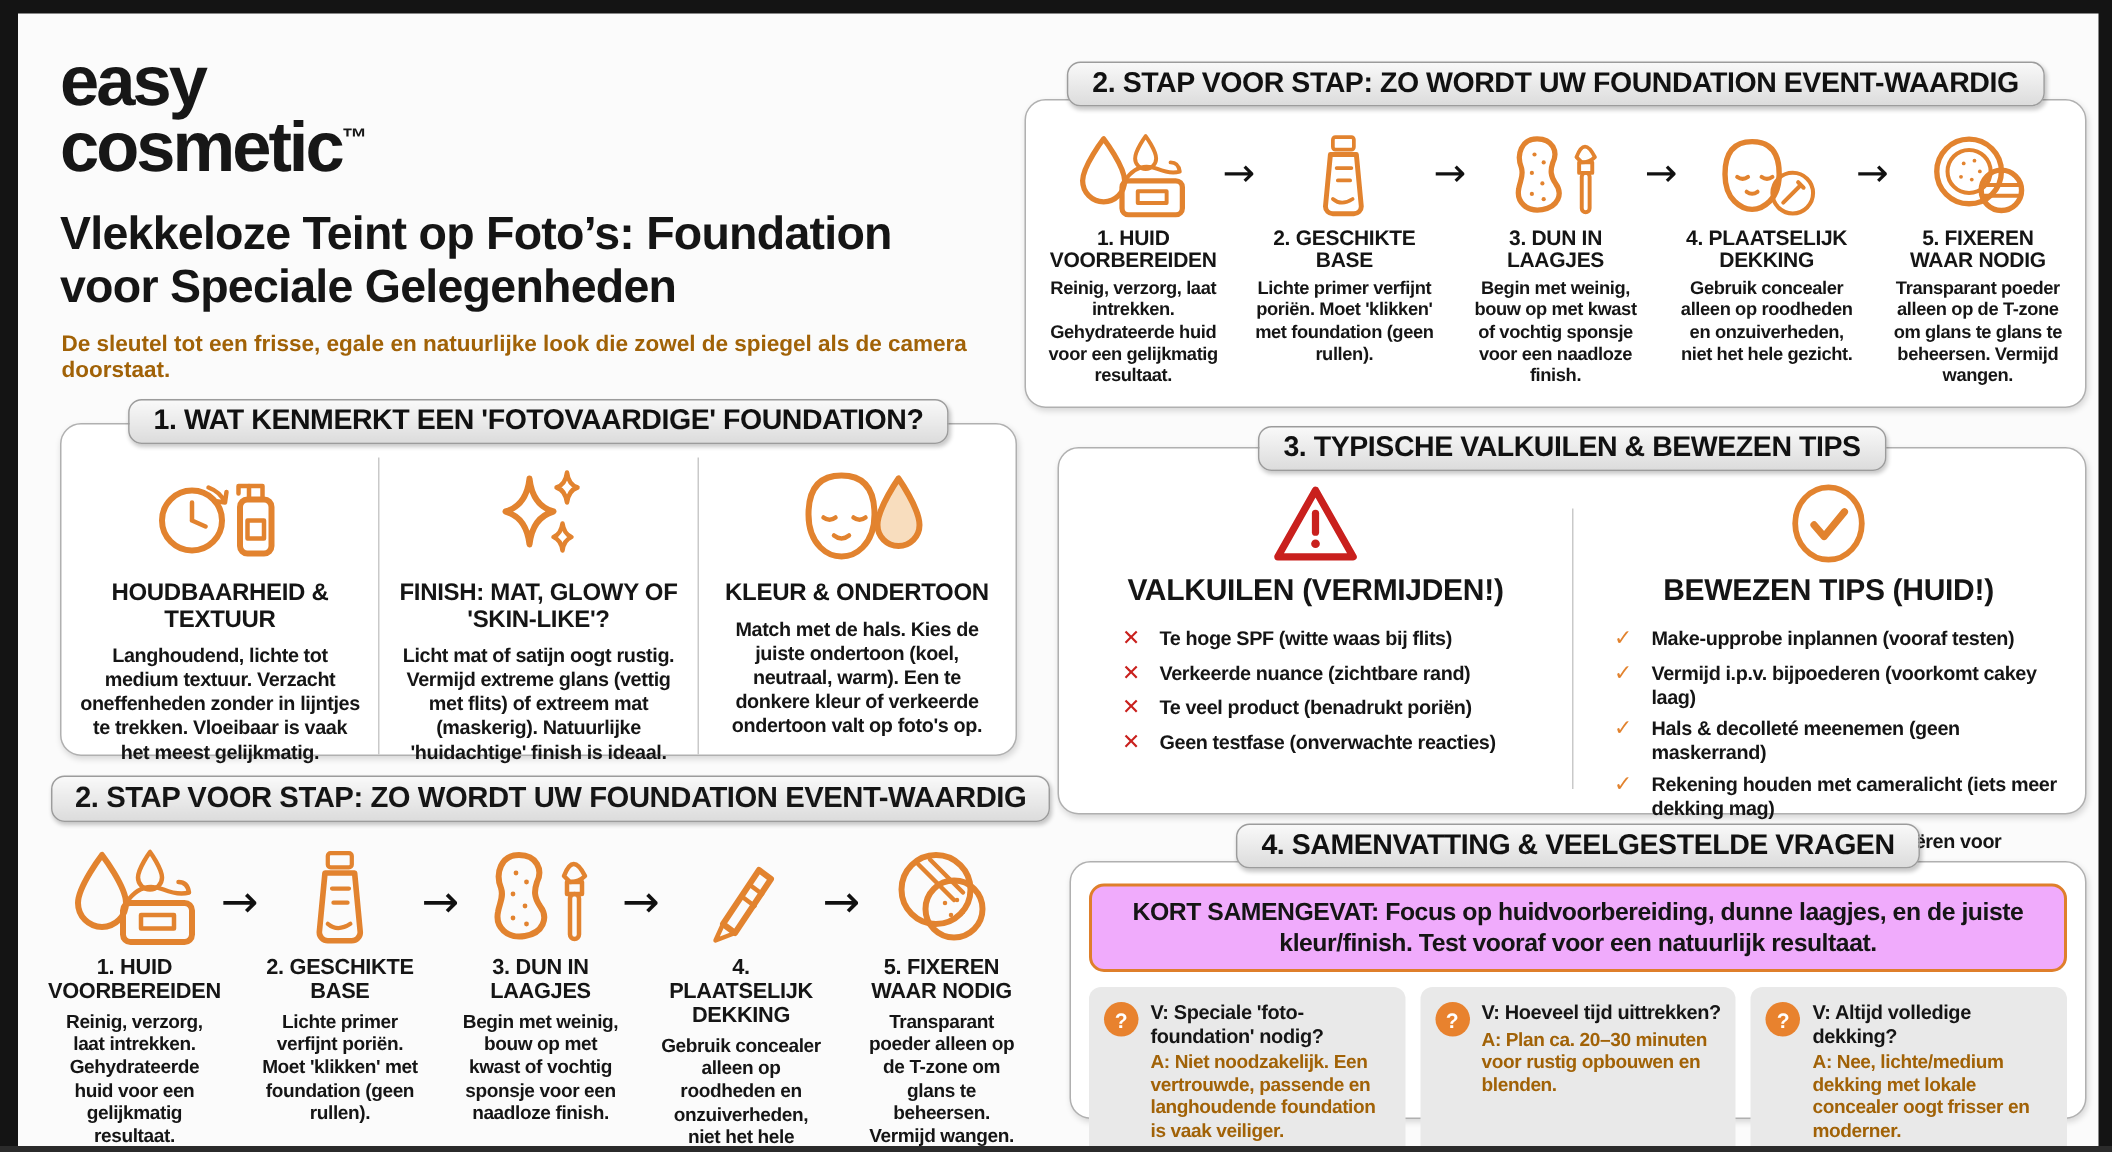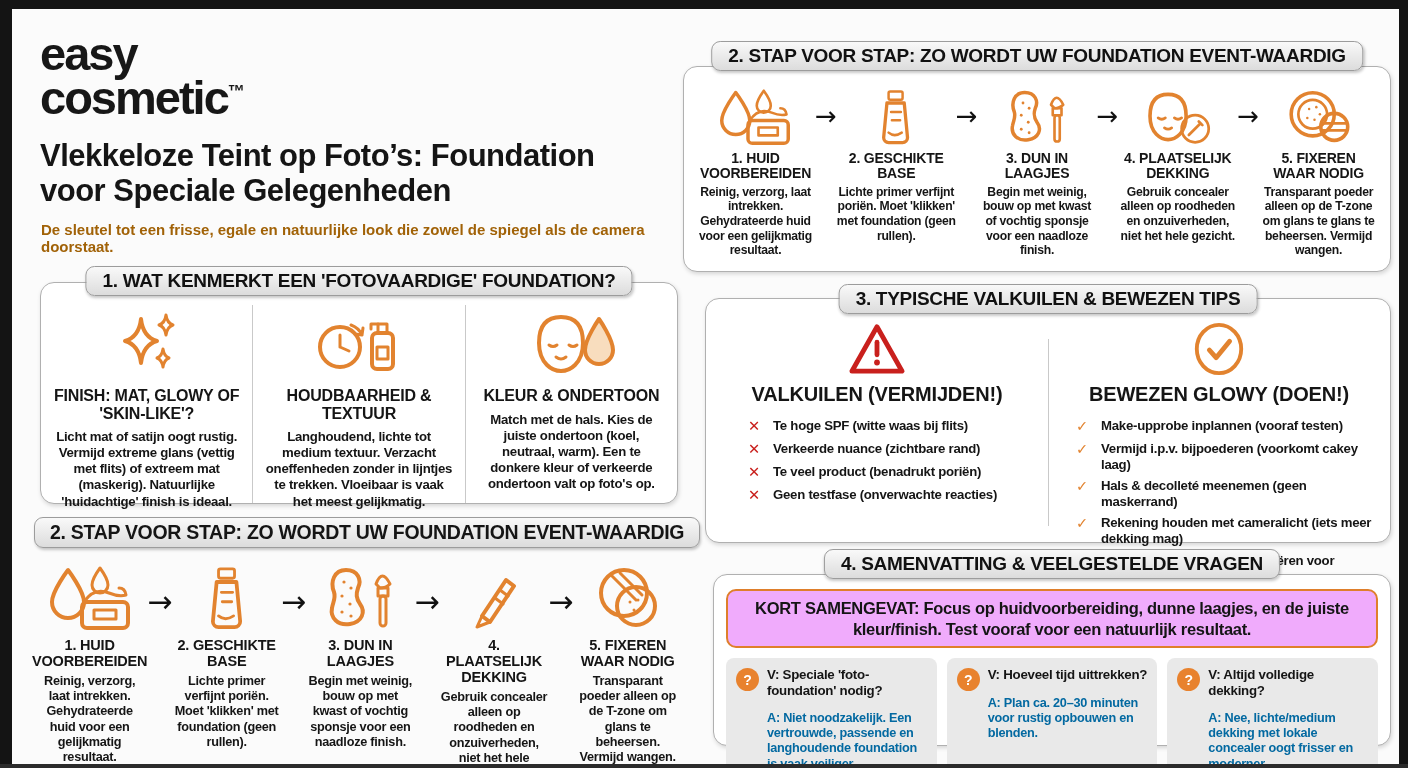--- a/index.html
+++ b/index.html
@@ -87,21 +87,21 @@
   .panel4{left:713px;top:574px;width:676px;height:170px;}
   .panel4 .pill{top:-26px;}
   .summary-box{margin:14px 12px 10px;background:#f0abfc;border:2px solid #DF7F2B;border-radius:10px;
                padding:7px 22px;font-weight:bold;font-size:16.5px;line-height:1.25;text-align:center;
                letter-spacing:-.3px;}
   .faq-row{display:flex;gap:10px;margin:0 12px;}
   .faq{flex:1;background:#E9E9E9;border-radius:8px;padding:9px 10px 10px;display:flex;gap:8px;}
   .faq-icon{width:23px;height:23px;border-radius:50%;background:#E8822E;color:#fff;font-weight:bold;
             font-size:14px;display:flex;align-items:center;justify-content:center;flex:none;margin-top:1px;}
   .faq-q{font-weight:bold;font-size:13.3px;letter-spacing:-.25px;line-height:1.15;}
-  .faq-a{font-weight:bold;font-size:12.7px;letter-spacing:-.25px;line-height:1.2;margin-top:13px;color:#0369a1;}
+  .faq-a{font-weight:bold;font-size:12.7px;letter-spacing:-.25px;line-height:1.2;margin-top:3px;color:#a16207;}
 
   svg{display:block;}
   .oic{stroke:#E2832F;fill:none;stroke-width:4;stroke-linecap:round;stroke-linejoin:round;}
   .oic-thin{stroke:#E2832F;fill:none;stroke-width:3;stroke-linecap:round;stroke-linejoin:round;}
   .ofill{fill:#F8DDBE;stroke:#E2832F;stroke-width:4;stroke-linejoin:round;}
   .odot{fill:#E2832F;stroke:none;}
   .ric{stroke:#C9201D;fill:none;stroke-width:5;stroke-linecap:round;stroke-linejoin:round;}
 </style>
 </head>
 <body>
@@ -116,43 +116,43 @@
   <div><span>cosmetic</span><span class="tm">™</span></div>
 </div>
 <div class="main-title">Vlekkeloze Teint op Foto’s: Foundation voor Speciale Gelegenheden</div>
 <div class="subtitle">De sleutel tot een frisse, egale en natuurlijke look die zowel de spiegel als de camera doorstaat.</div>
 
 <div class="panel panel1">
   <div class="pill">1. WAT KENMERKT EEN 'FOTOVAARDIGE' FOUNDATION?</div>
   <div class="cols">
     <div class="col">
       <div class="icon">
-        <svg width="72" height="66" viewBox="0 0 72 66">
-          <path class="oic" d="M30 10 Q32 28 46 32 Q32 36 30 54 Q28 36 14 32 Q28 28 30 10 Z"></path>
-          <path class="oic-thin" d="M55 6 Q56 14 62 16 Q56 18 55 26 Q54 18 48 16 Q54 14 55 6 Z"></path>
-          <path class="oic-thin" d="M52 40 Q53 47 58 49 Q53 51 52 58 Q51 51 46 49 Q51 47 52 40 Z"></path>
-        </svg>
-      </div>
-      <div class="col-title">FINISH: MAT, GLOWY OF 'SKIN-LIKE'?</div>
-      <div class="col-text">Licht mat of satijn oogt rustig. Vermijd extreme glans (vettig met flits) of extreem mat (maskerig). Natuurlijke 'huidachtige' finish is ideaal.</div>
-    </div>
-    <div class="col">
-      <div class="icon">
         <svg width="88" height="66" viewBox="0 0 88 66">
           <circle class="oic" cx="25" cy="38" r="20"></circle>
           <path class="oic-thin" d="M25 38 V26 M25 38 L34 42"></path>
           <path class="oic-thin" d="M36 16 q8 3 11 10 M47 26 l1 -7 M47 26 l-7 -1"></path>
           <rect class="oic" x="57" y="24" width="21" height="36" rx="5"></rect>
           <rect class="oic-thin" x="63" y="15" width="9" height="9"></rect>
           <path class="oic-thin" d="M63 15 h-7 v5"></path>
           <rect class="oic-thin" x="62" y="38" width="11" height="12"></rect>
         </svg>
       </div>
       <div class="col-title">HOUDBAARHEID &amp; TEXTUUR</div>
       <div class="col-text">Langhoudend, lichte tot medium textuur. Verzacht oneffenheden zonder in lijntjes te trekken. Vloeibaar is vaak het meest gelijkmatig.</div>
+    </div>
+    <div class="col">
+      <div class="icon">
+        <svg width="72" height="66" viewBox="0 0 72 66">
+          <path class="oic" d="M30 10 Q32 28 46 32 Q32 36 30 54 Q28 36 14 32 Q28 28 30 10 Z"></path>
+          <path class="oic-thin" d="M55 6 Q56 14 62 16 Q56 18 55 26 Q54 18 48 16 Q54 14 55 6 Z"></path>
+          <path class="oic-thin" d="M52 40 Q53 47 58 49 Q53 51 52 58 Q51 51 46 49 Q51 47 52 40 Z"></path>
+        </svg>
+      </div>
+      <div class="col-title">FINISH: MAT, GLOWY OF 'SKIN-LIKE'?</div>
+      <div class="col-text">Licht mat of satijn oogt rustig. Vermijd extreme glans (vettig met flits) of extreem mat (maskerig). Natuurlijke 'huidachtige' finish is ideaal.</div>
     </div>
     <div class="col">
       <div class="icon">
         <svg width="92" height="66" viewBox="0 0 92 66">
           <path class="oic" d="M14 34 q0 -26 22 -26 q22 0 22 26 q0 14 -8 22 q-6 6 -14 6 q-8 0 -14 -6 q-8 -8 -8 -22 Z"></path>
           <path class="oic-thin" d="M24 36 q4 3 8 0 M44 36 q4 3 8 0 M31 48 q5 4 10 0"></path>
           <path class="ofill" d="M74 10 C74 10 60 30 60 41 a14 14 0 0 0 28 0 C88 30 74 10 74 10 Z"></path>
         </svg>
       </div>
       <div class="col-title">KLEUR &amp; ONDERTOON</div>
@@ -356,21 +356,21 @@
           </div>
       </div>
     </div>
     <div class="half tips">
       <div class="icon">
         <svg width="56" height="56" viewBox="0 0 58 58">
           <ellipse class="oic" cx="29" cy="29" rx="23" ry="25"></ellipse>
           <path class="oic" style="stroke-width:5" d="M19 30 l7 8 l14 -17"></path>
         </svg>
       </div>
-      <div class="half-title">BEWEZEN GLOWY (DOEN!)</div>
+      <div class="half-title">BEWEZEN TIPS (HUID!)</div>
       <div class="check-list">
         <div class="check-item">
             <span class="mark v">✓</span>
             <span>Make-upprobe inplannen (vooraf testen)</span>
           </div>
         <div class="check-item">
             <span class="mark v">✓</span>
             <span>Vermijd i.p.v. bijpoederen (voorkomt cakey laag)</span>
           </div>
         <div class="check-item">

